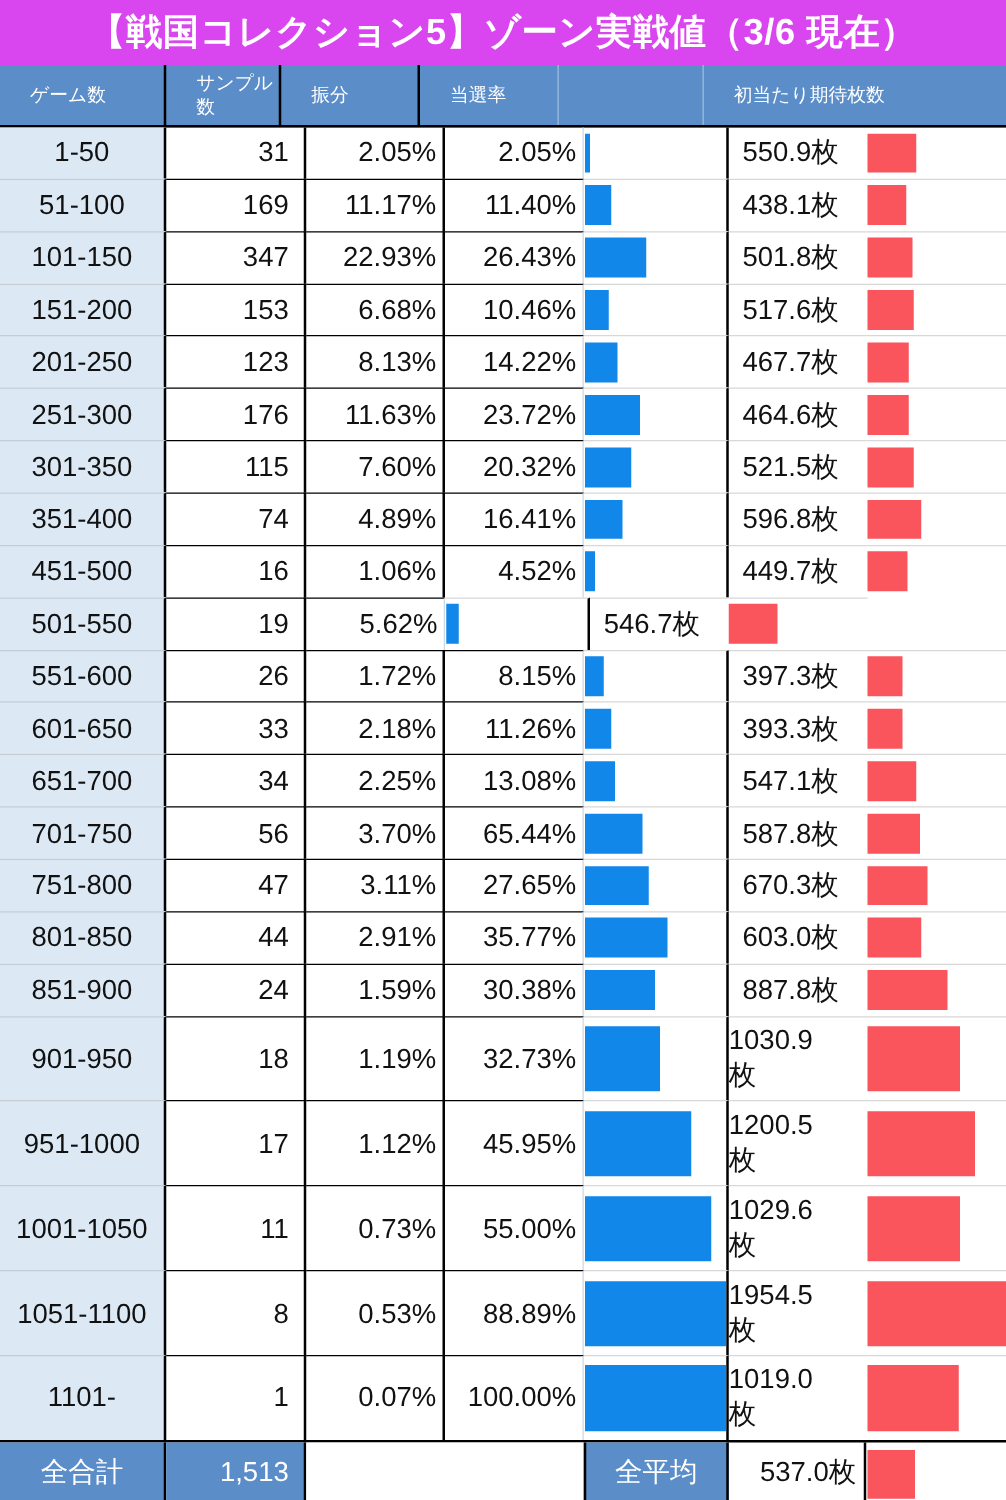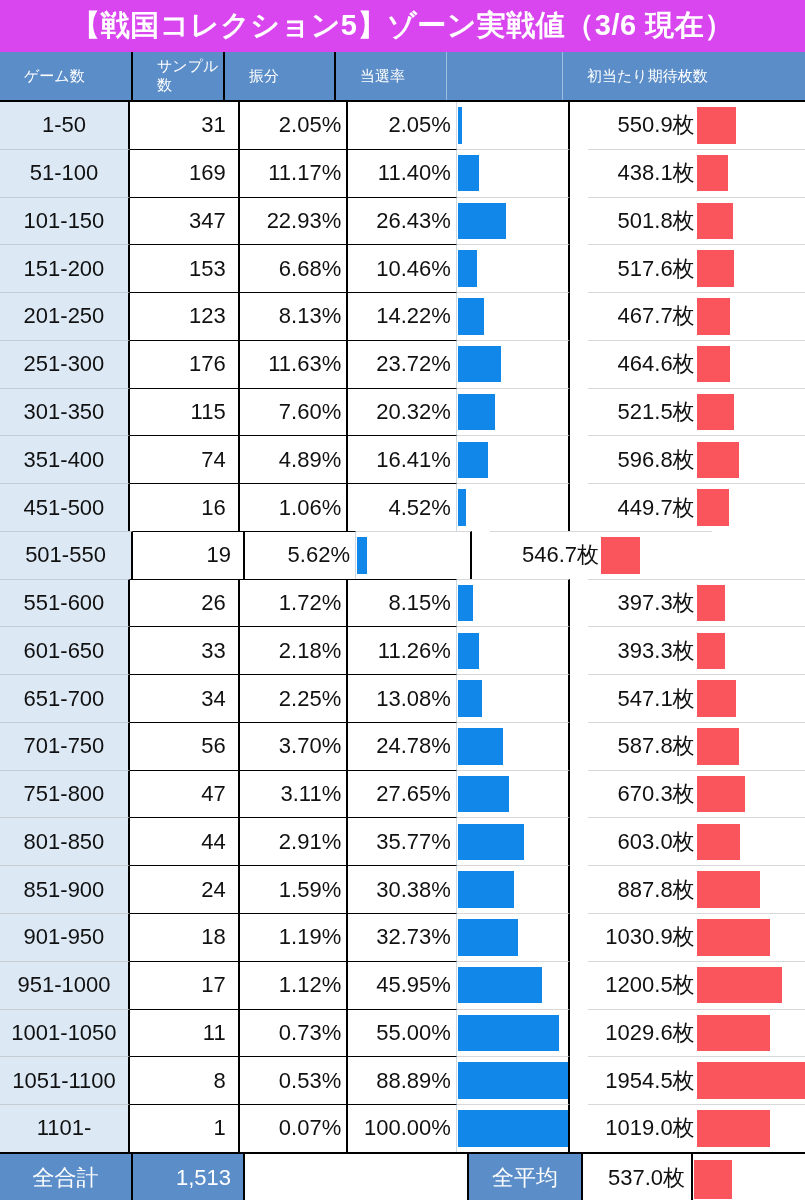--- a/index.html
+++ b/index.html
@@ -30,22 +30,22 @@
   .trow{flex:1 1 auto;display:flex;}
   .c-games{width:133px;background:#DCE9F5;justify-content:center;font-size:22px;
            border-right:2px solid #000;border-top:1px solid #c6ccd4;}
   .c-samples{width:112px;justify-content:flex-end;padding-right:12px;font-size:22px;
            border-right:2px solid #000;border-top:1.5px solid #000;}
   .c-share{width:111px;justify-content:flex-end;padding-right:5px;font-size:22px;
            border-right:2px solid #000;border-top:1.5px solid #000;}
   .c-rate{width:111px;justify-content:flex-end;padding-right:5px;font-size:22px;
            border-right:1px solid #ccd8e4;border-top:1.5px solid #000;}
   .c-ratebar{width:116px;border-right:2px solid #000;border-top:1px solid #d8d8d8;}
-  .c-payout{width:110px;justify-content:flex-end;padding-right:1px;font-size:22px;
-           border-top:1px solid #d8d8d8;margin-left:18px;}
+  .c-payout{width:110px;justify-content:flex-end;padding-right:22px;font-size:22px;
+           border-top:1px solid #d8d8d8;}
   .c-paybar{width:112px;border-top:1px solid #d8d8d8;}
   .trow:first-child .cell{border-top:none;}
   .bar{height:78%;margin-left:1px;}
   .bar.blue{background:#1187E9;}
   .bar.red{background:#FA545C;}
   
   .tfoot{height:50px;display:flex;border-top:2px solid #000;}
   .tfoot .cell{font-size:22px;}
   .f-games{width:133px;background:#5B8DC9;color:#fff;justify-content:center;
            border-right:2px solid #000;border-bottom:2px solid #000;}
@@ -240,21 +240,21 @@
         </div>
         <div class="cell c-payout">547.1枚</div>
         <div class="cell c-paybar">
           <div class="bar red" style="width:39.1px"></div>
         </div>
       </div>
       <div class="trow">
         <div class="cell c-games">701-750</div>
         <div class="cell c-samples">56</div>
         <div class="cell c-share">3.70%</div>
-        <div class="cell c-rate">24.78%</div>
+        <div class="cell c-rate">65.44%</div>
         <div class="cell c-ratebar">
           <div class="bar blue" style="width:45.6px"></div>
         </div>
         <div class="cell c-payout">587.8枚</div>
         <div class="cell c-paybar">
           <div class="bar red" style="width:42.0px"></div>
         </div>
       </div>
       <div class="trow">
         <div class="cell c-games">751-800</div>

